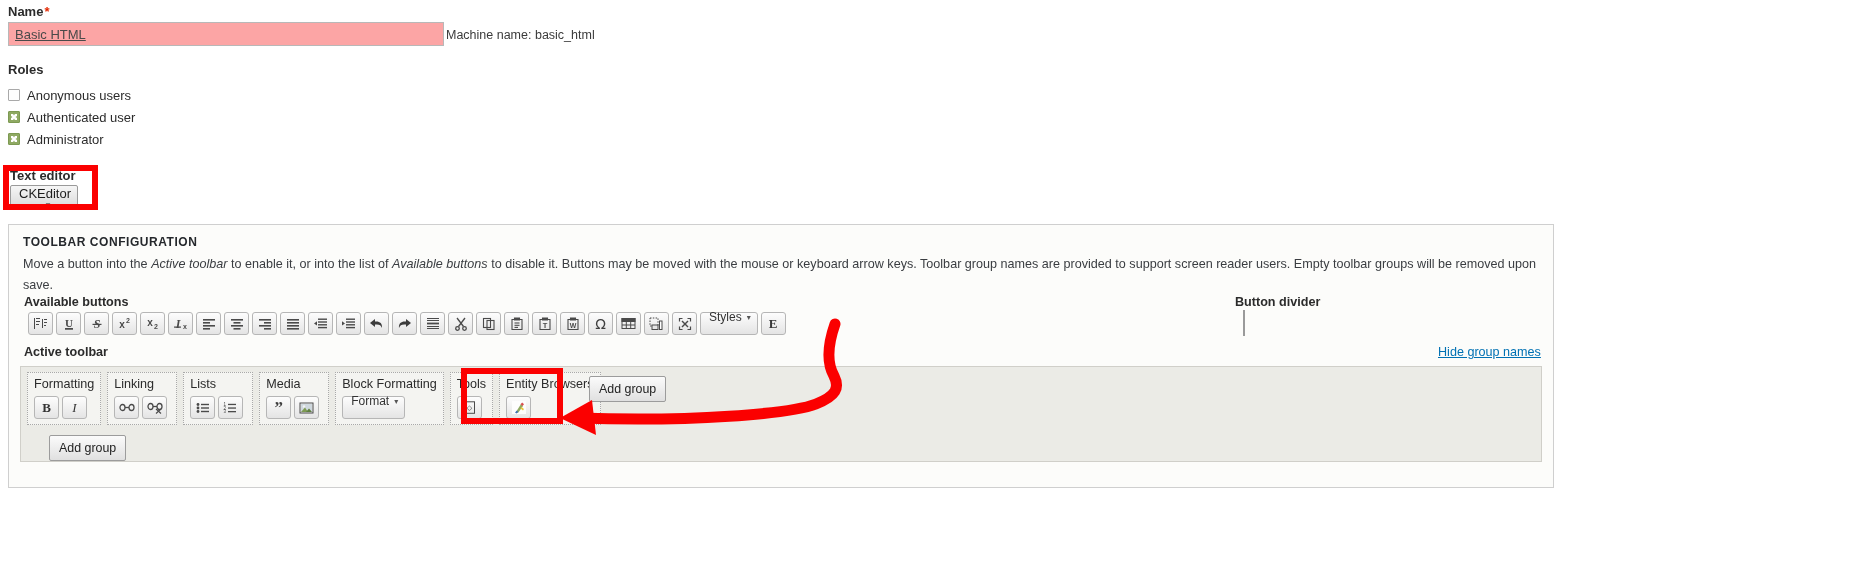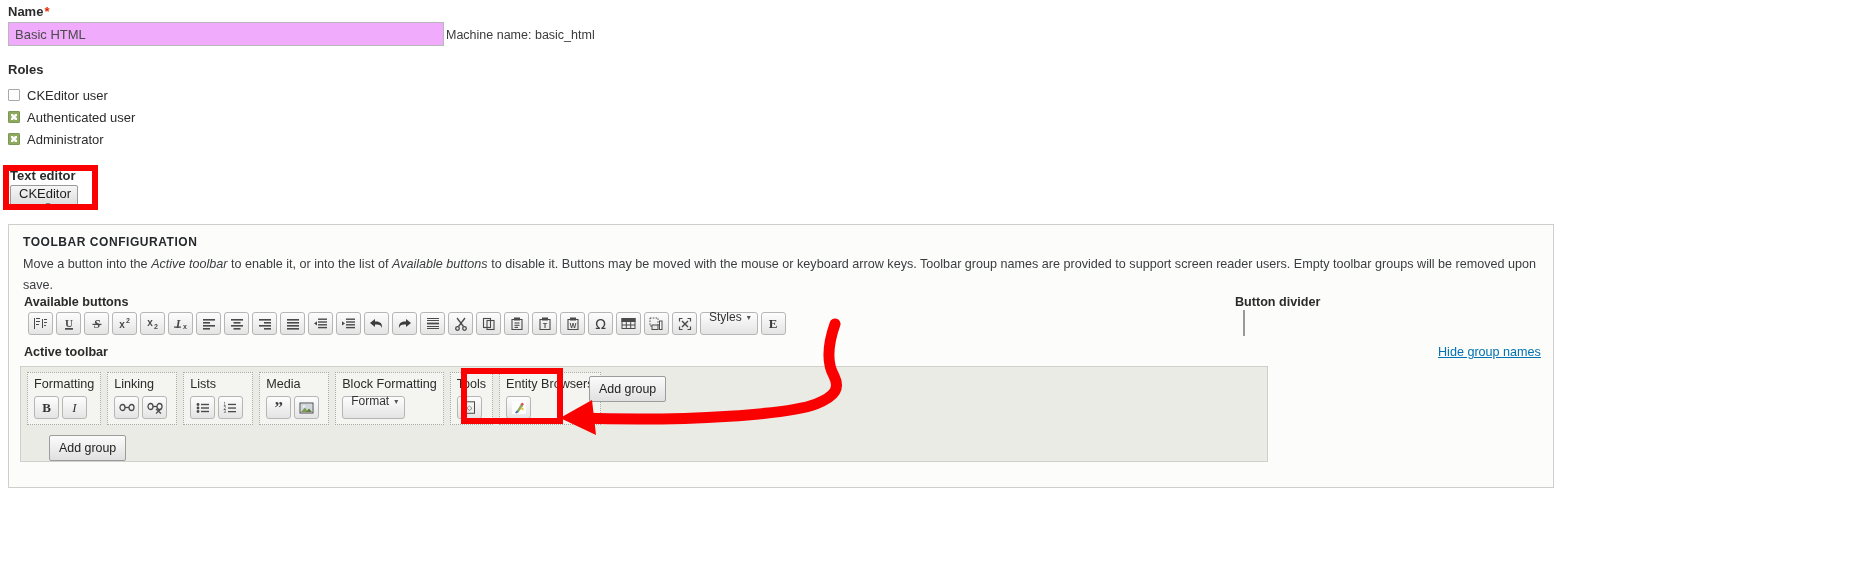--- a/index.html
+++ b/index.html
@@ -22,27 +22,28 @@
     font-size: 13px;
     color: #2b2b2b;
     line-height: 16px;
   }
   .req { color: #e32700; font-weight: bold; margin-left: 1px; }
 
   .text-input {
     width: 436px;
     height: 24px;
     border: 1px solid #b8b8b8;
-    background: #f0abfc;
+    background: #fca5a5;
     font-family: "Liberation Sans", sans-serif;
     font-size: 13px;
     color: #4a4a4a;
     padding: 2px 6px;
     border-radius: 0;
     outline: none;
+    text-decoration: underline;
   }
   .machine-name {
     font-size: 12.5px;
     color: #3b3b3b;
     line-height: 26px;
   }
 
   
   .cb-row { display: flex; align-items: center; height: 22px; }
   .cb {
@@ -168,21 +169,21 @@
     position: absolute;
     left: 1243px; top: 310px;
     width: 2px; height: 26px;
     background: #9a9a9a;
   }
 
   
   .active-wrap {
     position: absolute;
     left: 20px; top: 366px;
-    width: 1248px;
+    width: 1522px;
     height: 96px;
     border: 1px solid #d0cfc9;
     background: #ebebe6;
   }
   .group-row {
     position: absolute;
     left: 6px; top: 5px;
     display: flex;
     align-items: flex-start;
   }
@@ -244,21 +245,21 @@
   </div>
 </div>
 <input class="text-input" style="position: absolute; left: 8px; top: 22px;" value="Basic HTML">
 <div class="machine-name" style="position:absolute; left:446px; top:22px;">Machine name: basic_html</div>
 
 <div class="label" style="position:absolute; left:8px; top:62px;">Roles</div>
 
 <div style="position:absolute; left:8px; top:84px;">
   <div class="cb-row">
     <span class="cb unchecked"></span>
-    <span class="cb-label">CKEditor user</span>
+    <span class="cb-label">Anonymous users</span>
   </div>
   <div class="cb-row">
     <span class="cb checked"></span>
     <span class="cb-label">Authenticated user</span>
   </div>
   <div class="cb-row">
     <span class="cb checked"></span>
     <span class="cb-label">Administrator</span>
   </div>
 </div>

